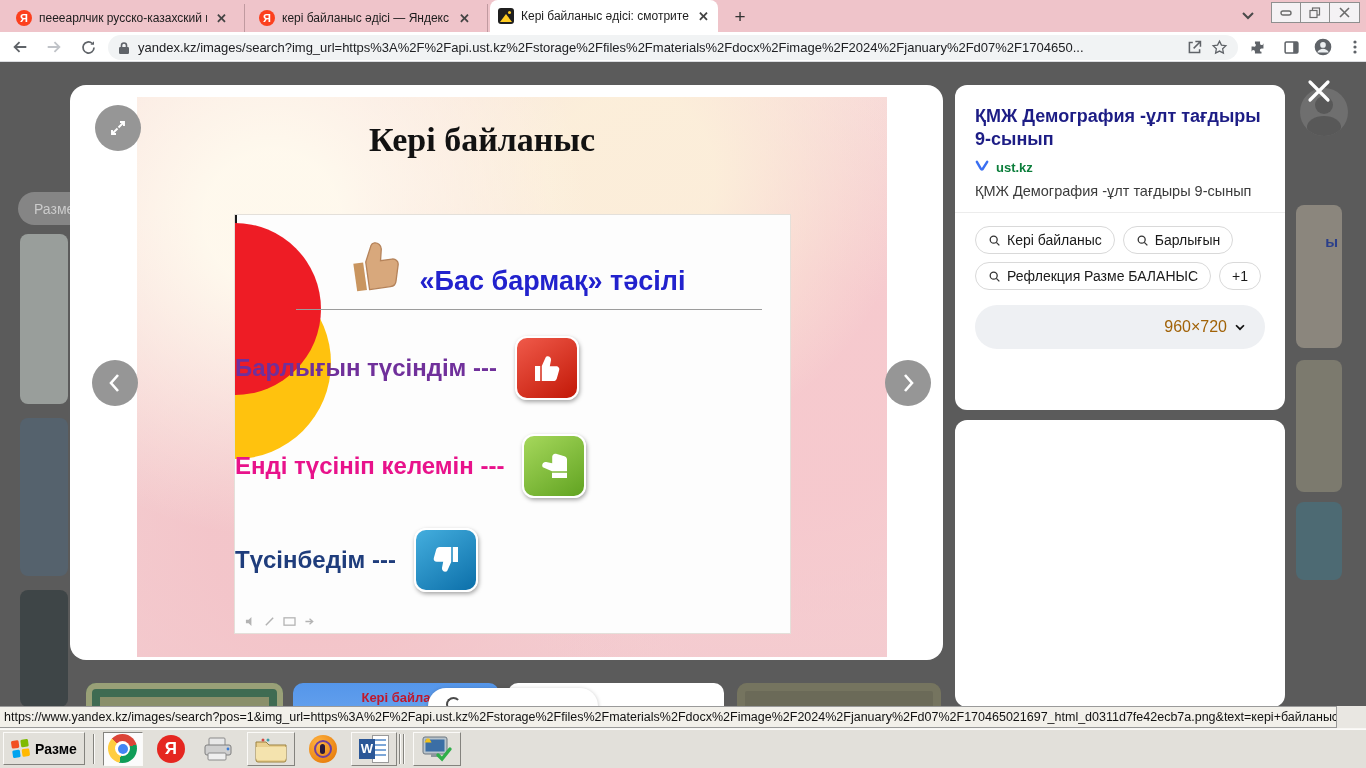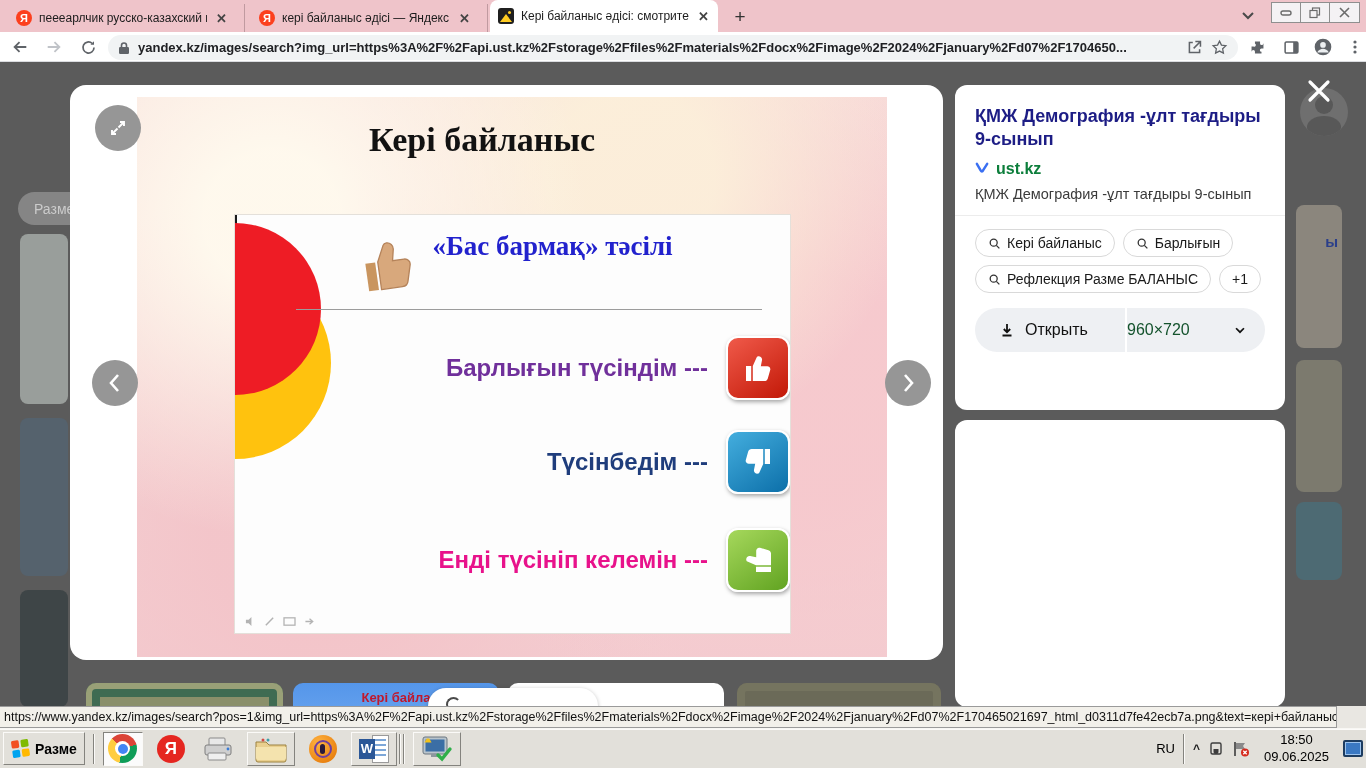--- a/index.html
+++ b/index.html
@@ -18,21 +18,21 @@
   .favicon-img { width:16px; height:16px; border-radius:3px; background:#1f1f1f; position:relative; overflow:hidden; flex:none; }
   .favicon-img::after { content:""; position:absolute; bottom:2px; left:2px; border-left:6px solid transparent; border-right:6px solid transparent; border-bottom:8px solid #ffcc22; }
   .favicon-img::before { content:""; position:absolute; top:3px; right:3px; width:3px; height:3px; border-radius:50%; background:#ffcc22; }
   .newtab { position:absolute; left:727px; top:5px; width:26px; height:24px; font-size:19px; color:#333; display:flex; align-items:center; justify-content:center; }
   .tab-chevron { position:absolute; left:1238px; top:8px; width:20px; height:16px; color:#4a4a4a; }
   .win-controls { position:absolute; right:6px; top:2px; display:flex; border:1px solid #8f8f8f; background:#f4f2f4; }
   .win-btn { width:29px; height:19px; border-right:1px solid #8f8f8f; display:flex; align-items:center; justify-content:center; color:#6b6b6b; font-size:11px; }
   .win-btn:last-child { border-right:none; }
 
   
-  .toolbar { position:absolute; top:32px; left:0; right:0; height:30px; background:#ffffff; border-bottom:1px solid #dadce0;font-weight:bold; }
+  .toolbar { position:absolute; top:32px; left:0; right:0; height:30px; background:#ffffff; border-bottom:1px solid #dadce0; }
   .nav-ic { position:absolute; top:3px; width:24px; height:24px; display:flex; align-items:center; justify-content:center; }
   .addressbar { position:absolute; left:108px; top:3px; width:1130px; height:25px; background:#f1f3f4; border-radius:13px; display:flex; align-items:center; padding:0 10px; gap:8px; }
   .addressbar .url { flex:1; font-size:13px; color:#202124; white-space:nowrap; overflow:hidden; }
   .tb-right { position:absolute; top:3px; height:24px; width:24px; display:flex; align-items:center; justify-content:center; }
 
   
   .content { position:absolute; top:62px; left:0; right:0; bottom:40px; background:#5b5b5b; overflow:hidden; }
   .dim-pill { position:absolute; left:18px; top:130px; width:94px; height:33px; background:#858585; border-radius:17px; color:#cbcbcb; font-size:14px; display:flex; align-items:center; padding-left:16px; }
   .dim-thumb { position:absolute; border-radius:8px; }
   .dim-avatar { position:absolute; left:1300px; top:26px; width:48px; height:48px; border-radius:50%; background:#6f6f6f; overflow:hidden; }
@@ -46,24 +46,24 @@
       radial-gradient(circle at 18% 22%, rgba(255,250,238,.95) 0 9%, rgba(255,250,238,0) 42%),
       radial-gradient(circle at 66% 14%, rgba(252,240,218,.9) 0 12%, rgba(252,240,218,0) 40%),
       radial-gradient(circle at 88% 52%, rgba(246,200,205,.9) 0 16%, rgba(246,200,205,0) 52%),
       radial-gradient(circle at 24% 78%, rgba(243,196,201,.9) 0 15%, rgba(243,196,201,0) 50%),
       linear-gradient(180deg,#f8e0dc,#f3cdd1); }
   .slide-title { position:absolute; top:24px; left:0; right:60px; text-align:center; font-family:"Liberation Serif", serif; font-weight:bold; font-size:34px; color:#121212; }
   .slide { position:absolute; left:98px; top:118px; width:555px; height:418px; background:#fdfdfd; box-shadow:0 0 0 1px #e4e0da; overflow:hidden; }
   .slide-line { position:absolute; left:0; top:0; width:2px; height:195px; background:#1a1a1a; }
   .circ-red { position:absolute; left:-86px; top:8px; width:172px; height:172px; border-radius:50%; background:#ee1c25; z-index:2; }
   .circ-yellow { position:absolute; left:-96px; top:52px; width:192px; height:192px; border-radius:50%; background:#ffc20e; z-index:1; }
-  .slide-head { position:relative; z-index:3; margin-top:16px; display:flex; align-items:flex-start; justify-content:center; gap:8px;font-family:Liberation Serif, serif; }
+  .slide-head { position:relative; z-index:3; margin-top:16px; display:flex; align-items:flex-end; justify-content:center; gap:8px; }
   .head-text { font-size:27px; font-weight:bold; color:#2222cd; }
   .slide-hr { position:relative; z-index:3; width:84%; margin:12px 0 0 11%; border-top:1.5px solid #9c9c9c; }
-  .slide-row { position:relative; z-index:3; display:flex; align-items:center; justify-content:flex-end; gap:18px; }
+  .slide-row { position:relative; z-index:3; display:flex; align-items:center; justify-content:flex-start; gap:18px; }
   .row-label { font-size:24px; font-weight:bold; }
   .thumb-tile { width:64px; height:64px; border-radius:12px; border:2px solid #fff; box-shadow:1px 2px 4px rgba(0,0,0,.35); display:flex; align-items:center; justify-content:center; }
   .tile-red { background:linear-gradient(145deg,#f05a4a,#c21807); }
   .tile-green { background:linear-gradient(145deg,#a6d85c,#61a321); }
   .tile-blue { background:linear-gradient(145deg,#44aede,#0c6fa9); }
   .mini-toolbar { position:absolute; left:10px; bottom:6px; z-index:4; display:flex; gap:8px; align-items:center; }
   .viewer-btn { position:absolute; width:46px; height:46px; border-radius:50%; background:#969696; display:flex; align-items:center; justify-content:center; z-index:5; }
   .btn-expand { left:25px; top:20px; }
   .btn-prev { left:22px; top:275px; }
   .btn-next { left:815px; top:275px; }
@@ -71,29 +71,29 @@
   
   .strip-thumb { position:absolute; top:621px; height:86px; border-radius:10px; }
   .strip-pill { position:absolute; left:428px; top:626px; width:170px; height:40px; background:#ffffff; border-radius:18px; box-shadow:0 1px 4px rgba(0,0,0,.25); z-index:6; }
   .strip-pill::before { content:""; position:absolute; left:18px; top:9px; width:11px; height:11px; border-radius:50%; border:2px solid #4a4a4a; border-right-color:transparent; }
 
   
   .info-card { position:absolute; left:955px; top:23px; width:330px; height:325px; background:#ffffff; border-radius:12px; padding:20px 20px 0 20px; }
   .info-title { font-size:18px; font-weight:bold; color:#1d1d85; line-height:1.28; }
   .src-row { display:flex; align-items:center; gap:6px; margin-top:9px; }
   .src-logo { width:15px; height:15px; }
-  .src-name { font-size:16px; font-weight:bold; color:#0c7e3b; }
+  .src-name { font-size:13px; font-weight:bold; color:#0c7e3b; }
   .info-desc { margin-top:8px; font-size:14.5px; color:#3b3b3b; }
   .info-divider { margin:13px -20px 0 -20px; border-top:1px solid #ececec; }
   .tags { margin-top:13px; display:flex; flex-wrap:wrap; gap:8px; }
   .tag { display:flex; align-items:center; gap:6px; border:1px solid #d9d9d9; border-radius:16px; padding:5px 12px; font-size:14px; color:#1a1a1a; background:#fff; }
   .actions { margin-top:15px; }
   .act-row1 { display:flex; height:44px; border-radius:22px; overflow:hidden; }
   .act-open { flex:1.05; background:#eef0f3; display:flex; align-items:center; gap:10px; padding-left:24px; font-size:16px; color:#111; border-right:2px solid #fff; }
-  .act-size { flex:1; background:#eef0f3; display:flex; align-items:center; justify-content:space-between; gap:6px; padding-right:18px; font-size:16px; color:#14532d; }
+  .act-size { flex:1; background:#eef0f3; display:flex; align-items:center; justify-content:flex-end; gap:6px; padding-right:18px; font-size:16px; color:#a16207; }
   .act-row2 { display:flex; gap:9px; margin-top:9px; }
   .act-pill { flex:1; height:44px; background:#eef0f3; border-radius:22px; display:flex; align-items:center; justify-content:center; gap:9px; font-size:16px; color:#111; }
   .related-card { position:absolute; left:955px; top:358px; width:330px; height:287px; background:#ffffff; border-radius:12px; }
   .overlay-close { position:absolute; left:1306px; top:16px; width:26px; height:26px; z-index:7; }
 
   
   .statusbar { position:absolute; left:0; top:644px; width:1337px; height:22px; background:#f2f0ea; border:1px solid #9a9a9a; border-left:none; display:flex; align-items:center; padding-left:4px; font-size:12.5px; color:#111; white-space:nowrap; overflow:hidden; z-index:8; }
   .status-notch { position:absolute; left:1337px; top:644px; width:29px; height:22px; background:#e9e7e2; z-index:8; }
 
   
@@ -259,32 +259,32 @@
           <div class="slide-hr"></div>
 
           <div class="slide-row" style="margin-top:26px;">
             <span class="row-label" style="color: rgb(112, 48, 155);">Барлығын түсіндім ---</span>
             <span class="thumb-tile tile-red">
               <svg width="40" height="40" viewBox="0 0 20 20">
                   <path d="M4 9h2.6v7.5H4z M7.4 16.5h5.8c.8 0 1.5-.5 1.7-1.3l1.2-4.2c.3-1-.5-1.9-1.5-1.9h-3.2l.6-3c.2-1-.6-2-1.7-2-.4 0-.8.2-1 .6L7.4 9z" fill="#fff"></path>
                 </svg>
             </span>
           </div>
+          <div class="slide-row" style="margin-top:34px;">
+            <span class="row-label" style="color: rgb(232, 18, 139);">Енді түсініп келемін ---</span>
+            <span class="thumb-tile tile-green">
+              <svg width="40" height="40" viewBox="0 0 20 20" style="transform:rotate(-90deg);">
+                  <path d="M4 9h2.6v7.5H4z M7.4 16.5h5.8c.8 0 1.5-.5 1.7-1.3l1.2-4.2c.3-1-.5-1.9-1.5-1.9h-3.2l.6-3c.2-1-.6-2-1.7-2-.4 0-.8.2-1 .6L7.4 9z" fill="#fff"></path>
+                </svg>
+            </span>
+          </div>
           <div class="slide-row" style="margin-top:30px;">
             <span class="row-label" style="color: rgb(31, 61, 124);">Түсінбедім ---</span>
             <span class="thumb-tile tile-blue">
               <svg width="40" height="40" viewBox="0 0 20 20" style="transform:rotate(180deg);">
-                  <path d="M4 9h2.6v7.5H4z M7.4 16.5h5.8c.8 0 1.5-.5 1.7-1.3l1.2-4.2c.3-1-.5-1.9-1.5-1.9h-3.2l.6-3c.2-1-.6-2-1.7-2-.4 0-.8.2-1 .6L7.4 9z" fill="#fff"></path>
-                </svg>
-            </span>
-          </div>
-          <div class="slide-row" style="margin-top:34px;">
-            <span class="row-label" style="color: rgb(232, 18, 139);">Енді түсініп келемін ---</span>
-            <span class="thumb-tile tile-green">
-              <svg width="40" height="40" viewBox="0 0 20 20" style="transform:rotate(-90deg);">
                   <path d="M4 9h2.6v7.5H4z M7.4 16.5h5.8c.8 0 1.5-.5 1.7-1.3l1.2-4.2c.3-1-.5-1.9-1.5-1.9h-3.2l.6-3c.2-1-.6-2-1.7-2-.4 0-.8.2-1 .6L7.4 9z" fill="#fff"></path>
                 </svg>
             </span>
           </div>
 
           <div class="mini-toolbar">
             <svg width="11" height="11" viewBox="0 0 12 12">
                 <path d="M1 4h3l3-3v10L4 8H1z" fill="#b3b3b3"></path>
               </svg>
             <svg width="11" height="11" viewBox="0 0 12 12">
@@ -352,27 +352,20 @@
           <svg width="13" height="13" viewBox="0 0 16 16">
               <circle cx="7" cy="7" r="4.3" fill="none" stroke="#333" stroke-width="1.6"></circle>
               <path d="M10.3 10.3L14 14" stroke="#333" stroke-width="1.6"></path>
             </svg>
           <span>Рефлекция Разме БАЛАНЫС</span>
         </span>
         <span class="tag">+1</span>
       </div>
       <div class="actions">
         <div class="act-row1">
-          <div class="act-open">
-            <svg width="16" height="16" viewBox="0 0 16 16">
-                <path d="M8 2v8M4.8 7l3.2 3.2L11.2 7" fill="none" stroke="#111" stroke-width="1.8"></path>
-                <path d="M3.5 13.5h9" stroke="#111" stroke-width="1.8"></path>
-              </svg>
-            <span>Открыть</span>
-          </div>
           <div class="act-size">
             <span>960×720</span>
             <svg width="14" height="14" viewBox="0 0 16 16">
                 <path d="M3.5 6l4.5 4.5L12.5 6" fill="none" stroke="#111" stroke-width="2"></path>
               </svg>
           </div>
         </div>
       </div>
     </div>
 
@@ -444,35 +437,15 @@
     <div class="task-ic tb-raised" style="width:48px;">
       <svg width="34" height="28" viewBox="0 0 34 28">
         <rect x="3" y="2" width="24" height="17" rx="2" fill="#b9c4cc" stroke="#6c7780"></rect>
         <rect x="5.5" y="4.5" width="19" height="12" fill="#3b6ea5"></rect>
         <rect x="11" y="19" width="8" height="3" fill="#8d979e"></rect>
         <path d="M8 8l3-5h3l3 5z" fill="#f3c21a" transform="translate(-2,1) scale(.8)"></path>
         <path d="M18 20l4 4 8-10" fill="none" stroke="#2faf4a" stroke-width="3.4" stroke-linecap="round"></path>
       </svg>
     </div>
 
-    <div class="tray">
-      <span class="tray-lang">RU</span>
-      <div class="groove"></div>
-      <span class="tray-chev">^</span>
-      <svg width="16" height="16" viewBox="0 0 16 16">
-        <rect x="3" y="2" width="10" height="11" rx="1.5" fill="none" stroke="#3c3c3c" stroke-width="1.4"></rect>
-        <path d="M6 5v3M10 5v3M5.5 8h5v2.5a2.5 2.5 0 0 1-5 0z" fill="#3c3c3c"></path>
-      </svg>
-      <svg width="18" height="16" viewBox="0 0 18 16">
-        <path d="M3 1v14" stroke="#3c3c3c" stroke-width="1.6"></path>
-        <path d="M4 2h9l-2 3 2 3H4z" fill="#8a8a8a"></path>
-        <circle cx="13" cy="11.5" r="4" fill="#d52b1e"></circle>
-        <path d="M11.3 9.8l3.4 3.4M14.7 9.8l-3.4 3.4" stroke="#fff" stroke-width="1.3"></path>
-      </svg>
-      <div class="clock">
-        <span>18:50</span>
-        <span>09.06.2025</span>
-      </div>
-      <div class="showdesk"></div>
-    </div>
   </div>
 
 </div>
 
 </body></html>

